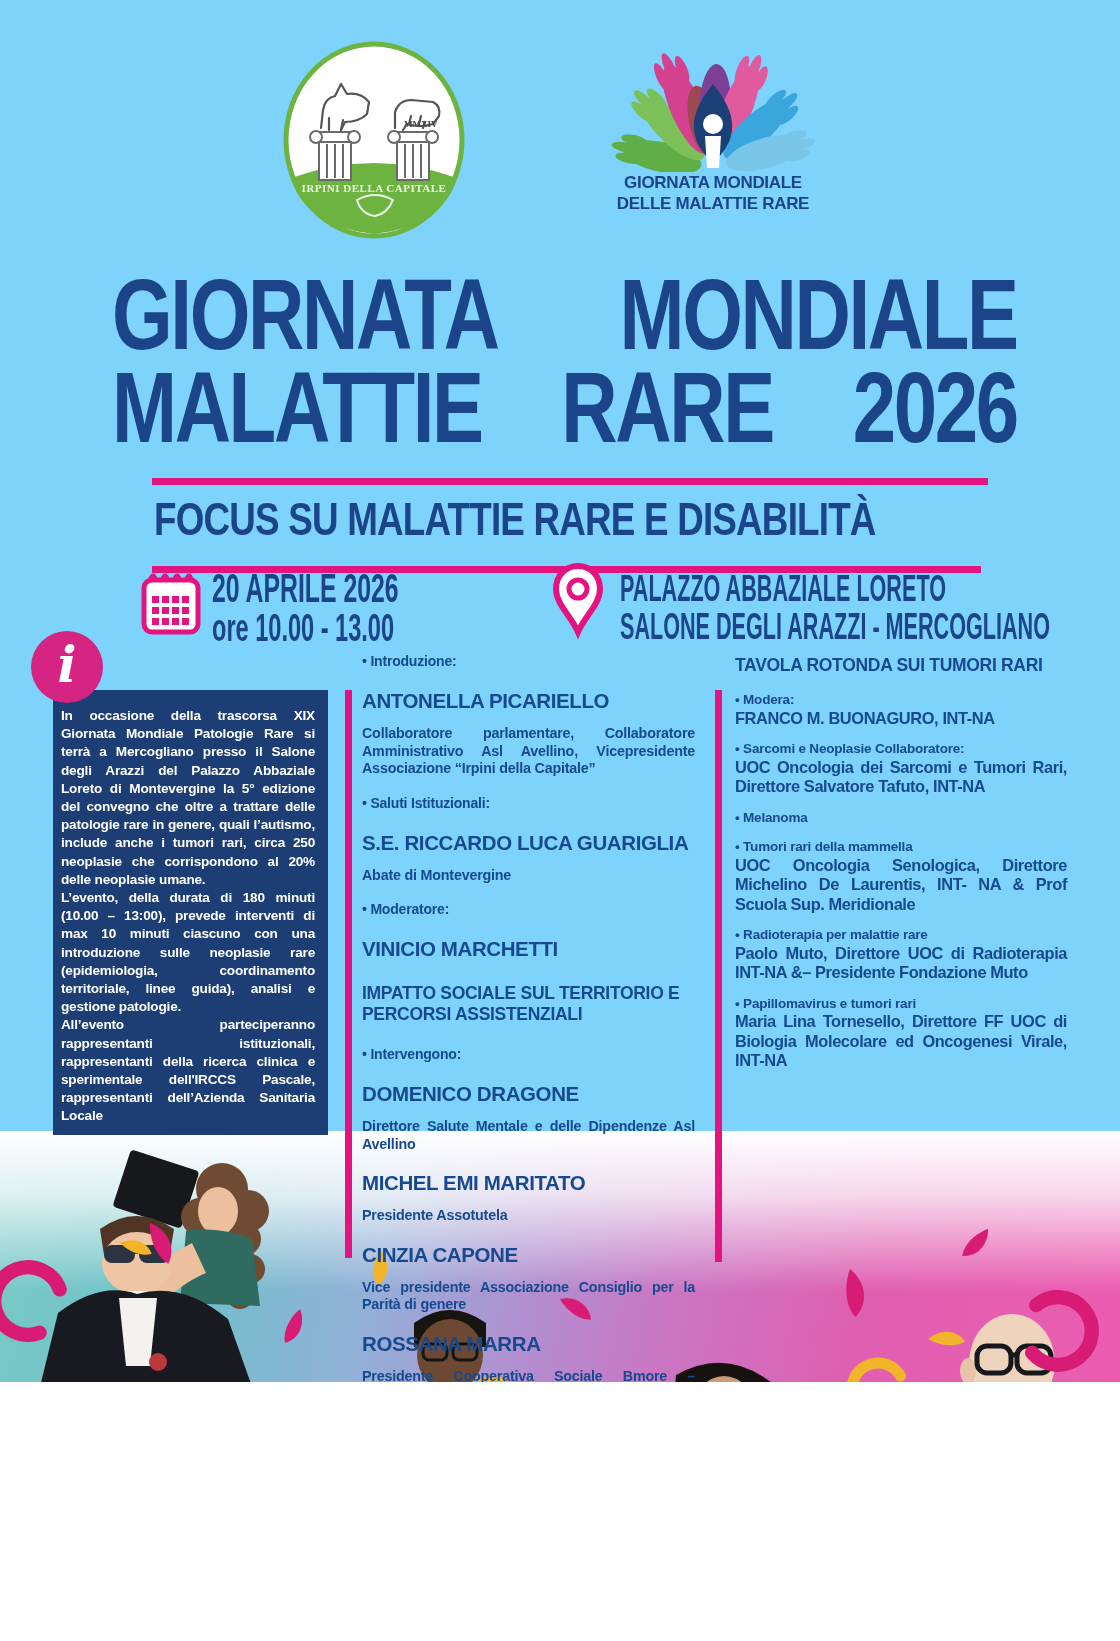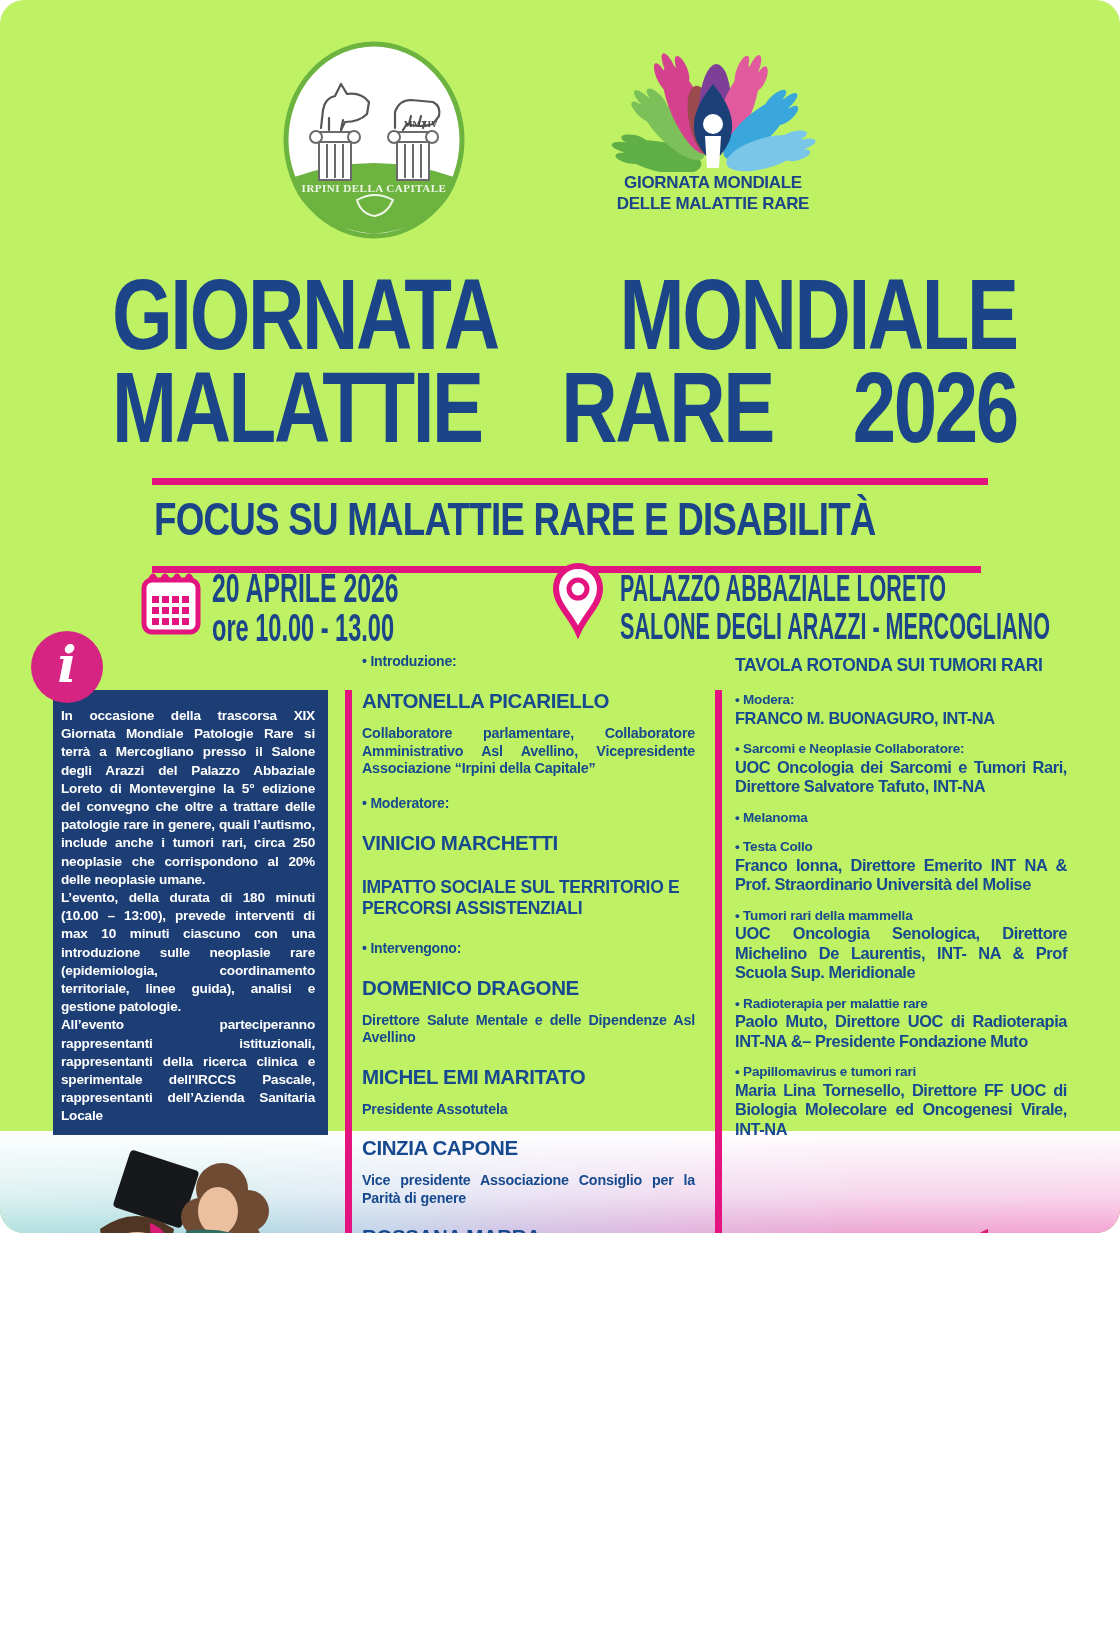--- a/index.html
+++ b/index.html
@@ -1,17 +1,17 @@
 <!DOCTYPE html>
 <html><head>
 <meta charset="utf-8">
 <style>
   html,body{margin:0;padding:0;background:#ffffff;}
-  .poster{position:relative;width:1120px;height:1233px;overflow:hidden;background:#bef264;
-          font-family:"Liberation Sans", sans-serif;border-radius:24px;}
+  .poster{position:relative;width:1120px;height:1382px;overflow:hidden;background:#7dd3fc;
+          font-family:"Liberation Sans", sans-serif;}
   .abs{position:absolute;}
   .cond{display:inline-block;transform-origin:0 0;white-space:nowrap;}
 
   
   .logo-left{left:283px;top:40px;width:182px;height:200px;z-index:3;}
   .logo-right{left:600px;top:46px;width:226px;height:190px;z-index:3;text-align:center;}
   .logo-right .hands{display:block;margin:0 auto;}
   .logo-right .lr-text{color:#1b4489;font-weight:700;font-size:17px;line-height:21px;letter-spacing:-0.3px;}
 
   
@@ -343,20 +343,25 @@
     </div>
 
   <div class="abs vbar vbar-mid"></div>
   <div class="abs col col-program">
       <div class="p-item">
         <div class="p-label">• Introduzione:</div>
         <div class="p-name">ANTONELLA PICARIELLO</div>
         <div class="p-role">Collaboratore parlamentare, Collaboratore Amministrativo Asl Avellino, Vicepresidente Associazione “Irpini della Capitale”</div>
       </div>
       <div class="p-item">
+        <div class="p-label">• Saluti Istituzionali:</div>
+        <div class="p-name">S.E. RICCARDO LUCA GUARIGLIA</div>
+        <div class="p-role">Abate di Montevergine</div>
+      </div>
+      <div class="p-item">
         <div class="p-label">• Moderatore:</div>
         <div class="p-name">VINICIO MARCHETTI</div>
       </div>
       <div class="p-section">IMPATTO SOCIALE SUL TERRITORIO E PERCORSI ASSISTENZIALI</div>
       <div class="p-item">
         <div class="p-label">• Intervengono:</div>
         <div class="p-name">DOMENICO DRAGONE</div>
         <div class="p-role">Direttore Salute Mentale e delle Dipendenze Asl Avellino</div>
       </div>
       <div class="p-item">
@@ -382,24 +387,20 @@
           <div class="rt-detail">FRANCO M. BUONAGURO, INT-NA</div>
         </div>
         <div class="rt-item">
           <div class="rt-topic">• Sarcomi e Neoplasie Collaboratore:</div>
           <div class="rt-detail">UOC Oncologia dei Sarcomi e Tumori Rari, Direttore Salvatore Tafuto, INT-NA</div>
         </div>
         <div class="rt-item">
           <div class="rt-topic">• Melanoma</div>
         </div>
         <div class="rt-item">
-          <div class="rt-topic">• Testa Collo</div>
-          <div class="rt-detail">Franco Ionna, Direttore Emerito INT NA &amp; Prof. Straordinario Università del Molise</div>
-        </div>
-        <div class="rt-item">
           <div class="rt-topic">• Tumori rari della mammella</div>
           <div class="rt-detail">UOC Oncologia Senologica, Direttore Michelino De Laurentis, INT- NA &amp; Prof Scuola Sup. Meridionale</div>
         </div>
         <div class="rt-item">
           <div class="rt-topic">• Radioterapia per malattie rare</div>
           <div class="rt-detail">Paolo Muto, Direttore UOC di Radioterapia INT-NA &amp;– Presidente Fondazione Muto</div>
         </div>
         <div class="rt-item">
           <div class="rt-topic">• Papillomavirus e tumori rari</div>
           <div class="rt-detail">Maria Lina Tornesello, Direttore FF UOC di Biologia Molecolare ed Oncogenesi Virale, INT-NA</div>

